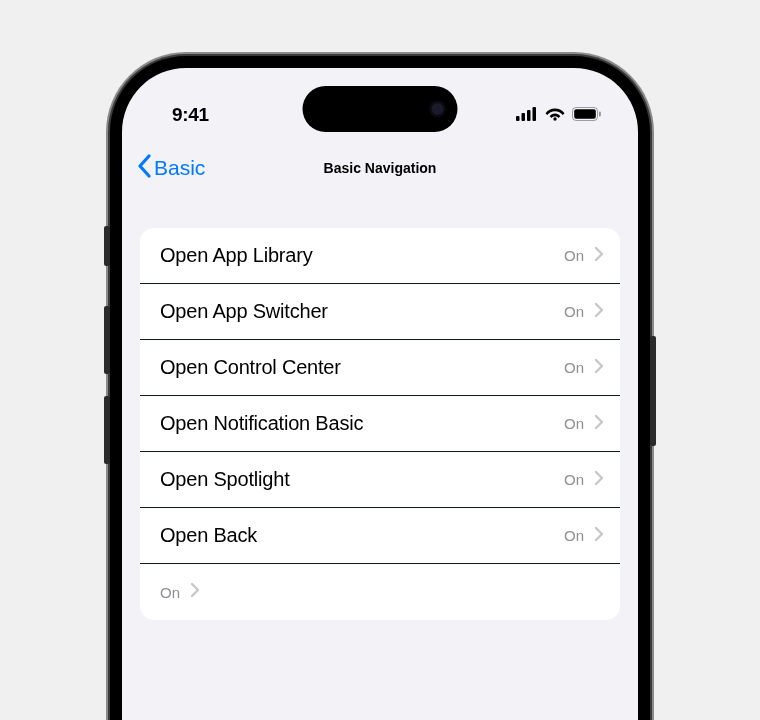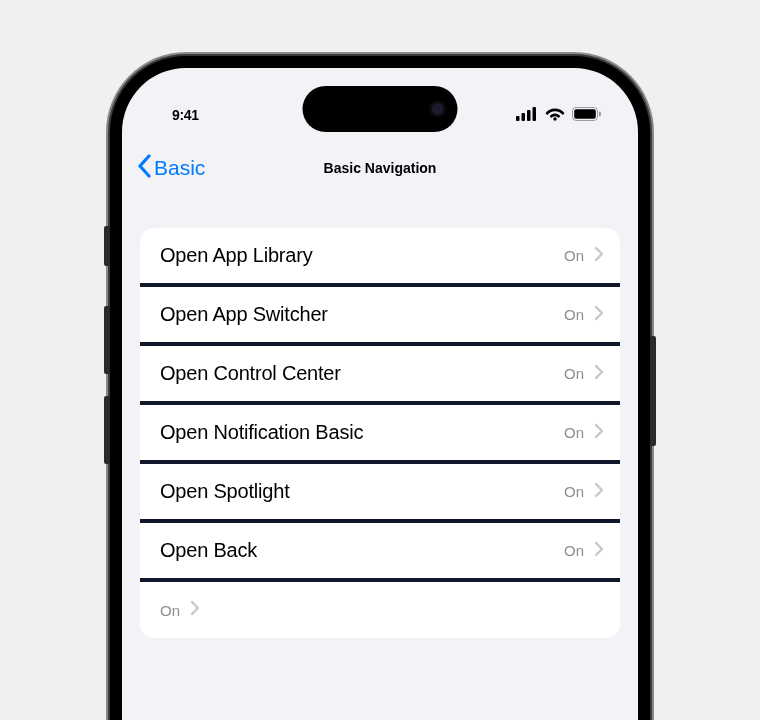--- a/index.html
+++ b/index.html
@@ -62,21 +62,21 @@
       background: #1a1a2a;
       border-radius: 50%;
       box-shadow: inset 0 0 0 2px #0a0a10;
     }
     .status-bar {
       display: flex;
       justify-content: space-between;
       align-items: center;
       padding: 24px 36px 0 50px;
       height: 70px;
-      font-size: 14px;
+      font-size: 19px;
       font-weight: 600;
       color: #000;
     }
     .status-left { letter-spacing: -0.3px; }
     .status-right { display: flex; align-items: center; gap: 7px; }
     .nav-bar {
       display: flex;
       align-items: center;
       height: 60px;
       position: relative;
@@ -105,21 +105,21 @@
       background: #fff;
       border-radius: 14px;
       overflow: hidden;
     }
     .settings-row {
       display: flex;
       align-items: center;
       justify-content: space-between;
       min-height: 56px;
       padding: 16px 16px 16px 20px;
-      border-bottom: 4px solid #0f172a;
+      border-bottom: 1px solid #0f172a;
       cursor: pointer;
     }
     .settings-row:last-child { border-bottom: none; }
     .row-label {
       font-size: 20px;
       color: #000;
       letter-spacing: -0.2px;
     }
     .row-right {
       display: flex;

